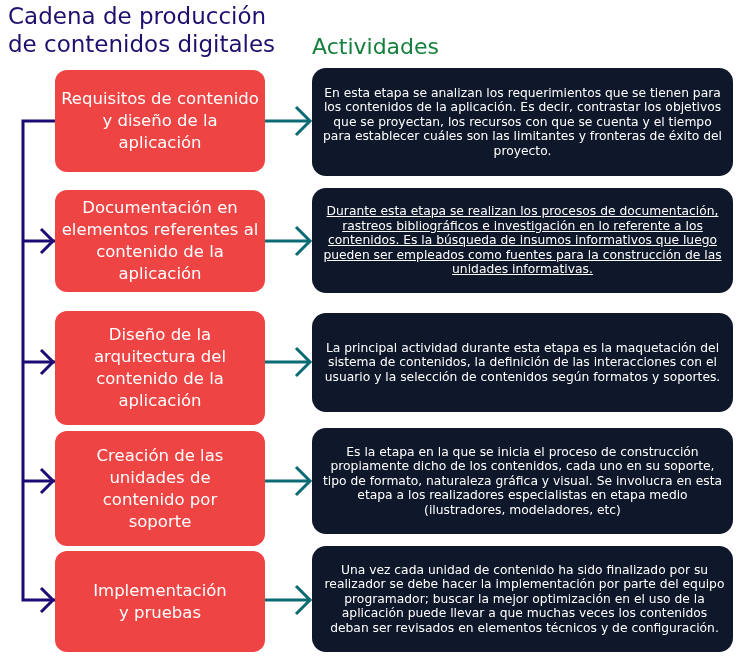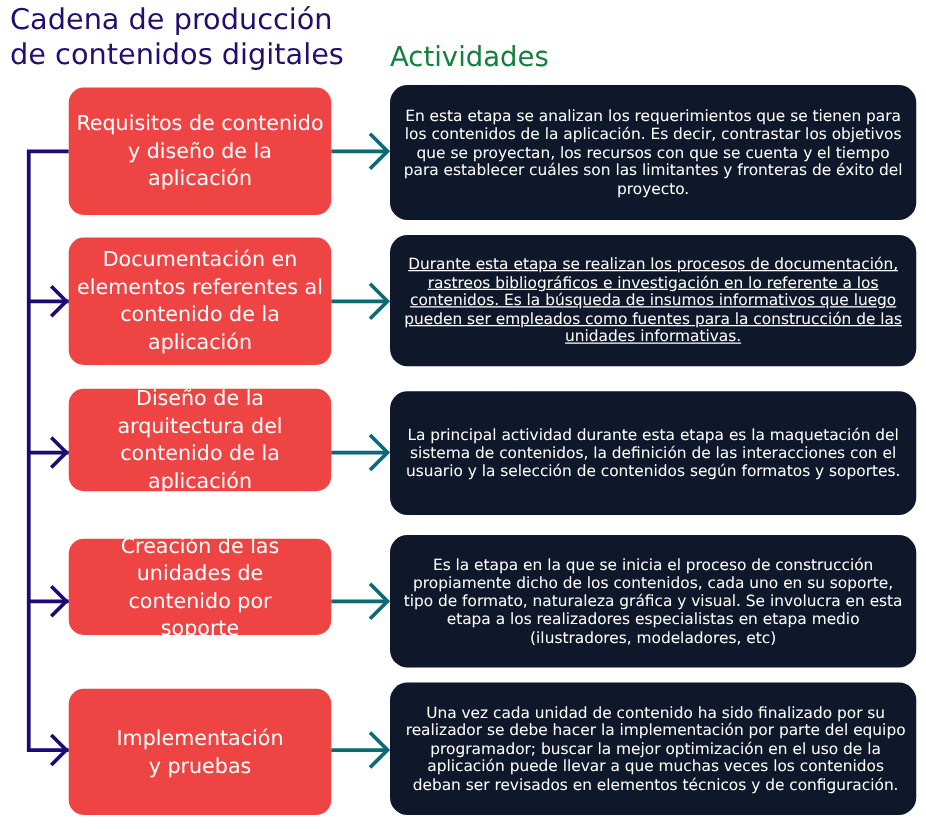--- a/index.html
+++ b/index.html
@@ -51,24 +51,24 @@
     <polyline points="296,586 310,600 296,614"></polyline>
   </g>
 </svg>
 
 <div class="stage" style="top:70px;height:102px;">
   <span>Requisitos de contenido y diseño de la aplicación</span>
 </div>
 <div class="stage" style="top:190px;height:102px;">
   <span>Documentación en elementos referentes al contenido de la aplicación</span>
 </div>
-<div class="stage" style="top:311px;height:82px;">
+<div class="stage" style="top:311px;height:114px;">
   <span>Diseño de la arquitectura del contenido de la aplicación</span>
 </div>
-<div class="stage" style="top:431px;height:77px;padding:0 38px;">
+<div class="stage" style="top:431px;height:115px;padding:0 38px;">
   <span>Creación de las unidades de contenido por soporte</span>
 </div>
 <div class="stage" style="top:551px;height:101px;padding:0 40px;">
   <span>Implementación y pruebas</span>
 </div>
 
 <div class="activity" style="top:68px;height:108px;">
   <span>En esta etapa se analizan los requerimientos que se tienen para los contenidos de la aplicación. Es decir, contrastar los objetivos que se proyectan, los recursos con que se cuenta y el tiempo para establecer cuáles son las limitantes y fronteras de éxito del proyecto.</span>
 </div>
 <div class="activity" style="top:188px;height:105px;text-decoration:underline;">

